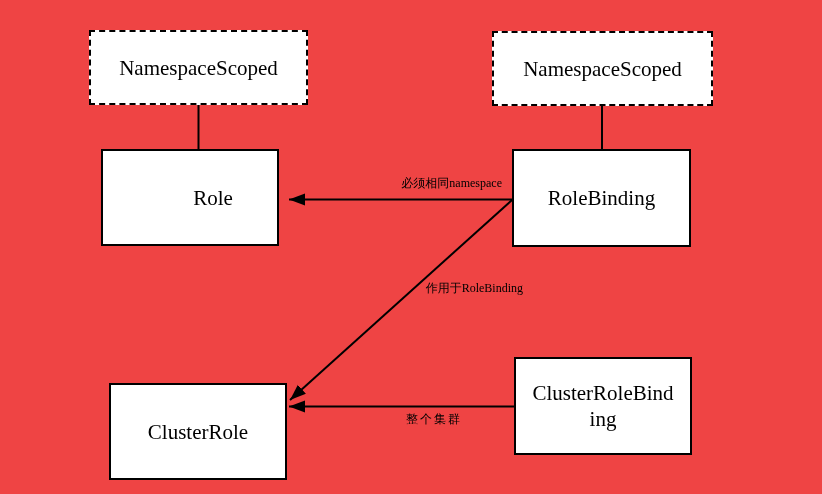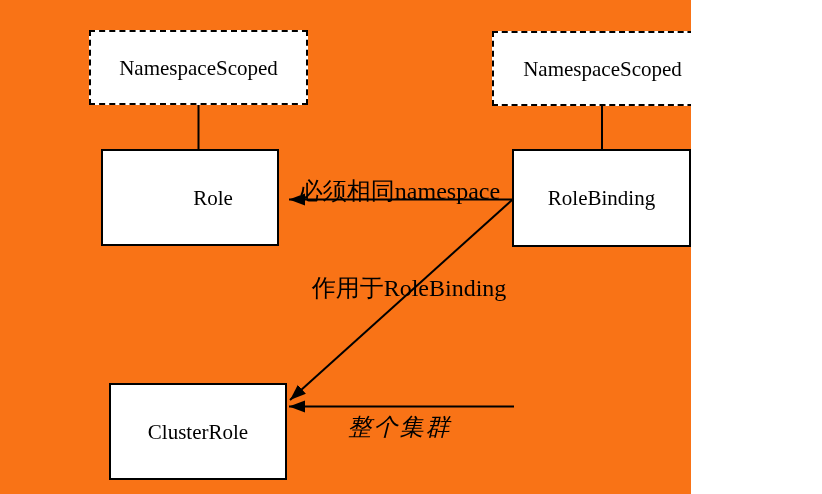--- a/index.html
+++ b/index.html
@@ -2,23 +2,23 @@
 <html><head>
 <meta charset="utf-8">
 <style>
   html, body {
     margin: 0;
     padding: 0;
     background: #ffffff;
   }
   #canvas {
     position: relative;
-    width: 691px;
+    width: 822px;
     height: 494px;
-    background: #f97316;
+    background: #ef4444;
     font-family: "Liberation Serif", "DejaVu Serif", serif;
     color: #000000;
     overflow: hidden;
   }
   #edges-svg {
     position: absolute;
     left: 0;
     top: 0;
     width: 822px;
     height: 494px;
@@ -44,42 +44,41 @@
   }
   #node-namespace-scoped-left  { left: 89px;  top: 30px;  width: 219px; height: 75px; }
   #node-namespace-scoped-right { left: 492px; top: 31px;  width: 221px; height: 75px; }
   #node-role                   { left: 101px; top: 149px; width: 178px; height: 97px; padding-left: 46px; }
   #node-role-binding           { left: 512px; top: 149px; width: 179px; height: 98px; justify-content: center; }
   #node-cluster-role           { left: 109px; top: 359px; width: 178px; height: 97px; margin-top: 24px; }
   #node-cluster-role-binding   { left: 514px; top: 357px; width: 178px; height: 98px; }
 
   .edge-label {
     position: absolute;
-    font-size: 24px;
-    text-align: center;
+    font-size: 12px;
+    text-align: right;
     z-index: 3;
     color: #000000;
   }
   #label-same-namespace {
     left: 297px;
     top: 175px;
     width: 205px;
   }
   #label-applies-to {
     left: 295px;
     top: 273px;
     width: 228px;
     line-height: 31px;
   }
   #label-whole-cluster {
     left: 337px;
     top: 411px;
     width: 125px;
     letter-spacing: 2px;
-    font-style: italic;
   }
   .label-line { display: block; }
 </style>
 </head>
 <body>
 
 <div id="canvas">
 
   <div class="node dashed" id="node-namespace-scoped-left">
     <span>NamespaceScoped</span>
@@ -94,20 +93,24 @@
   </div>
 
   <div class="node" id="node-role-binding">
     <span>RoleBinding</span>
   </div>
 
   <div class="node" id="node-cluster-role">
     <span>ClusterRole</span>
   </div>
 
+  <div class="node" id="node-cluster-role-binding">
+    <span class="label-line">ClusterRoleBind</span>
+    <span class="label-line">ing</span>
+  </div>
 
   <svg id="edges-svg" viewBox="0 0 822 494" xmlns="http://www.w3.org/2000/svg">
     <defs>
       <marker id="arrowhead" markerUnits="userSpaceOnUse" markerWidth="17" markerHeight="13" refX="16" refY="6" orient="auto">
         <path d="M0,0 L16,6 L0,12 Z" fill="#000000"></path>
       </marker>
     </defs>
 
     <line x1="198.5" y1="105" x2="198.5" y2="150" stroke="#000000" stroke-width="2"></line>
 

